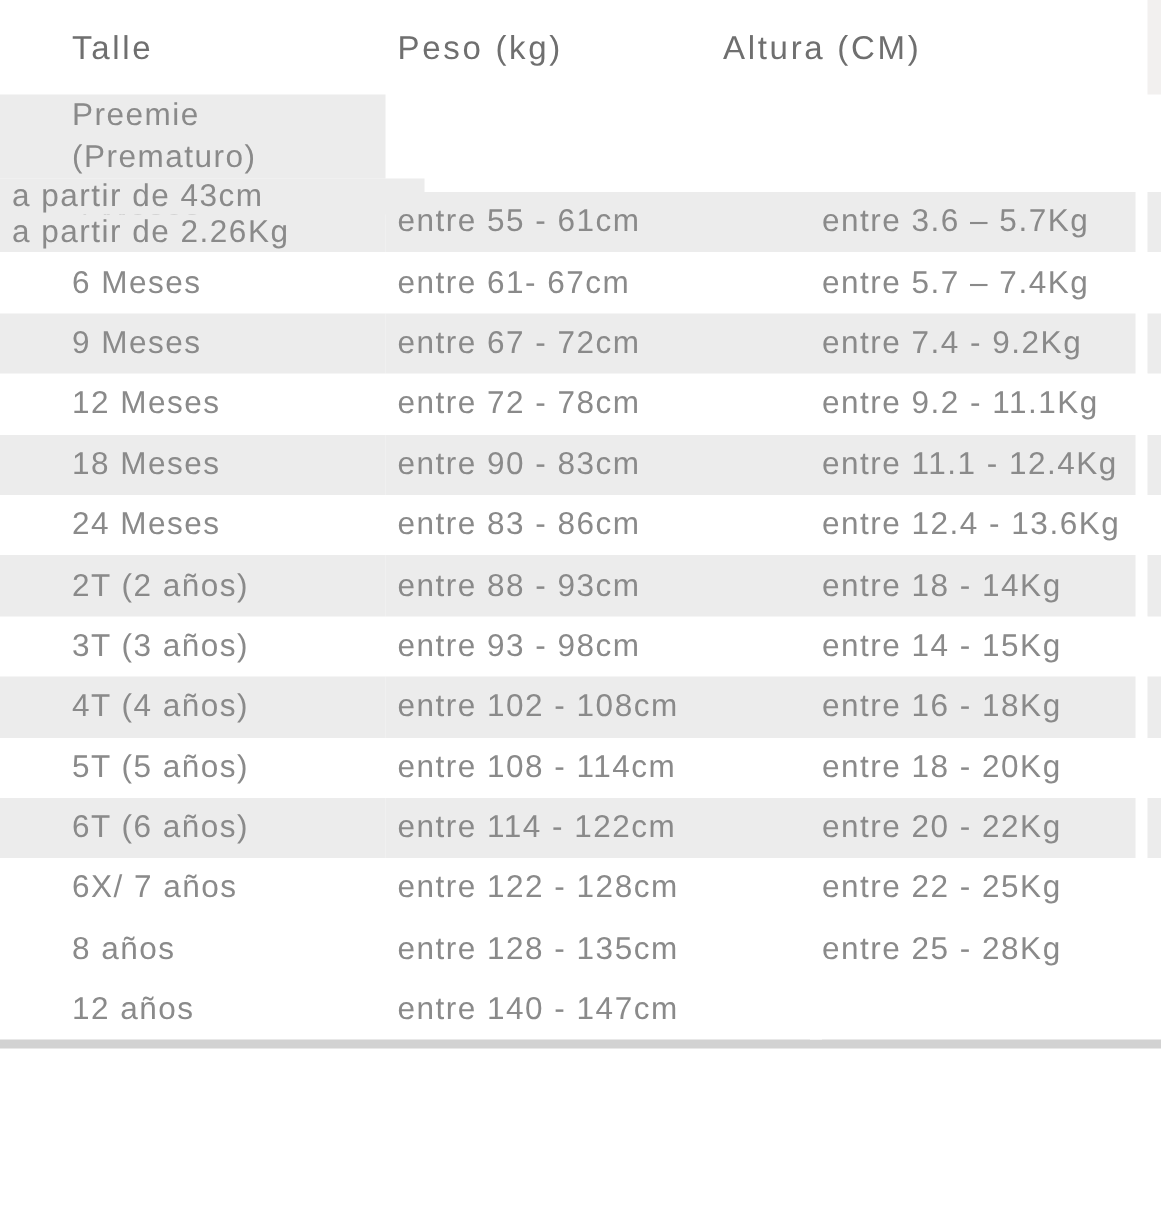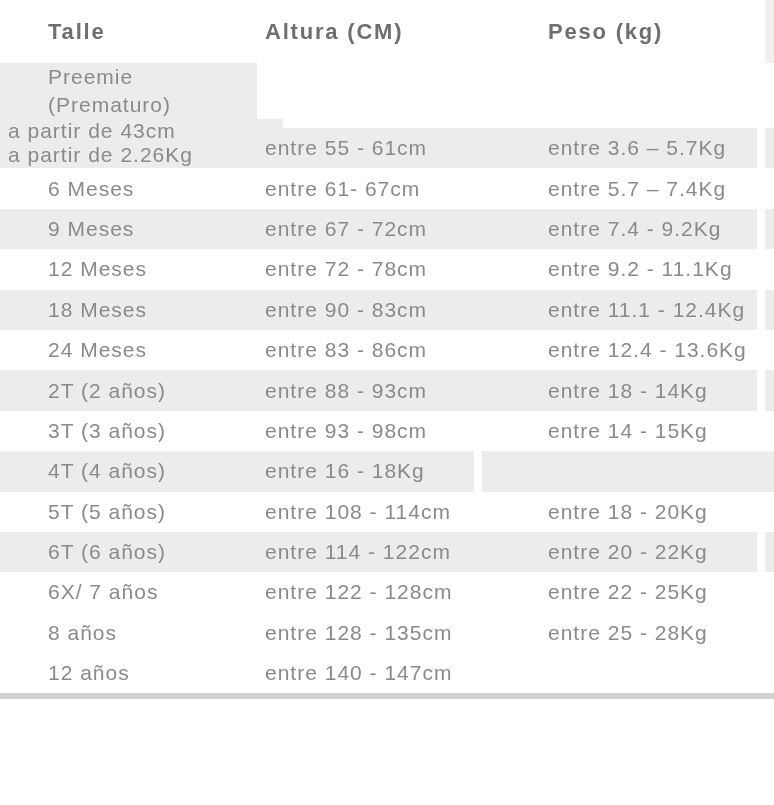--- a/index.html
+++ b/index.html
@@ -30,41 +30,41 @@
     color: #8a8a8a;
     letter-spacing: 1px;
   }
   .c1 { width: 257px; padding-left: 48px; line-height: 28px; }
   .c2 { width: 283px; padding-left: 8px; white-space: nowrap; position: relative; z-index: 2; }
   .c3 { width: 217px; padding-left: 8px; white-space: nowrap; position: relative; z-index: 2; }
   .gap { width: 8px; height: 100%; background: #ffffff; }
   .strip { flex: 1; height: 100%; }
   .row.shaded .cell, .row.shaded .strip { background: #ececec; }
   .header-row .cell {
-    font-weight: bold;
+    font-weight: normal;
     font-size: 22px;
     color: #6f6f6f;
     letter-spacing: 1.8px;
   }
   .header-row .strip { background: #f2f0ef; }
   .bottom-bar {
     height: 6px;
     width: 774px;
     background: #d2d2d2;
   }
 </style>
 </head>
 <body>
 
 <div class="page">
 
   <div class="row header-row">
     <div class="cell c1">Talle</div>
+    <div class="cell c3">Peso (kg)</div>
     <div class="cell c2">Altura (CM)</div>
-    <div class="cell c3">Peso (kg)</div>
     <div class="gap"></div>
     <div class="strip"></div>
   </div>
 
   <div id="rows">
   <div class="row shaded tall">
     <div class="cell c1">Preemie (Prematuro)</div>
     <div class="cell c2">a partir de 43cm</div>
     <div class="cell c3">a partir de 2.26Kg</div>
     <div class="gap"></div>
@@ -131,20 +131,21 @@
   <div class="row">
     <div class="cell c1">3T (3 años)</div>
     <div class="cell c2">entre 93 - 98cm</div>
     <div class="cell c3">entre 14 - 15Kg</div>
     <div class="gap"></div>
     <div class="strip"></div>
   </div>
 
   <div class="row shaded">
     <div class="cell c1">4T (4 años)</div>
+    <div class="cell c2">entre 102 - 108cm</div>
     <div class="cell c3">entre 16 - 18Kg</div>
     <div class="gap"></div>
     <div class="strip"></div>
   </div>
 
   <div class="row">
     <div class="cell c1">5T (5 años)</div>
     <div class="cell c2">entre 108 - 114cm</div>
     <div class="cell c3">entre 18 - 20Kg</div>
     <div class="gap"></div>

